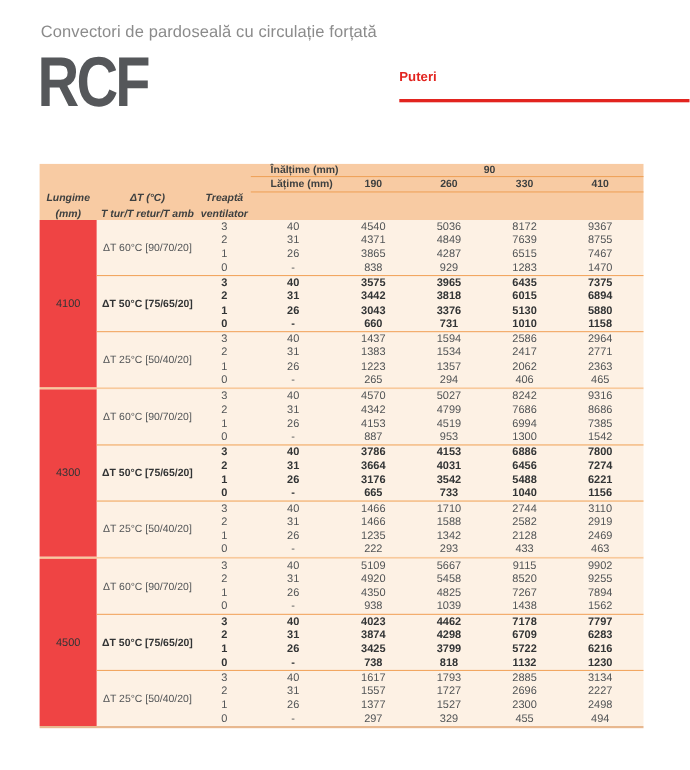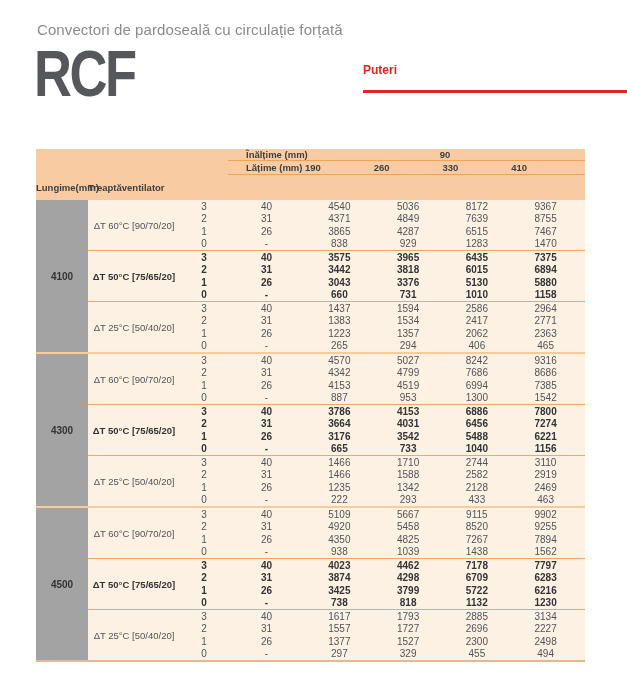--- a/index.html
+++ b/index.html
@@ -21,31 +21,31 @@
   
   .thead { background:#f8cba3; color:#3e4040; font-weight:bold; }
   .hrow { display:flex; }
   .hrow1 { height:12px; }
   .hrow2 { height:14px; }
   .hrow3 { height:25px; }
   .hspacer { width:192px; }
   .hright { flex:1; display:flex; align-items:center; border-bottom:1.5px solid #efa35b; font-size:9.5px; }
   .hlabel { width:77px; padding-left:18px; white-space:nowrap; overflow:visible; }
   .hspan90 { flex:1; text-align:center; }
-  .hval { width:68.75px; text-align:left; }
-  .hrow3 .hcell { display:flex; flex-direction:row; justify-content:flex-start; align-items:center;
-                  text-align:center; font-size:9.5px; line-height:1.18; white-space:nowrap; }
+  .hval { width:68.75px; text-align:center; }
+  .hrow3 .hcell { display:flex; flex-direction:column; justify-content:space-between; align-items:center;
+                  text-align:center; font-size:9.5px; line-height:1.18; white-space:nowrap;font-style:italic; }
   .hc1 { width:52px; } .hc2 { width:92px; } .hc3 { width:48px; } .hc4 { width:77px; }
 
   
   .tbody { border-bottom:2px solid #e8b88f; }
   .group { display:flex; }
   .group + .group { border-top:2px solid #f8ca9c; }
-  .lungime-cell { width:52px; background:#a3a3a3; display:flex; align-items:center; justify-content:center;
-                  font-weight:bold; color:#323435; }
+  .lungime-cell { width:52px; background:#ef4444; display:flex; align-items:center; justify-content:center;
+                  font-weight:normal; color:#323435; }
   .group-right { flex:1; background:#fdf1e4; }
   .subgroup { display:flex; }
   .subgroup + .subgroup { border-top:1.5px solid #f2a761; }
   .dt-cell { width:92px; display:flex; align-items:center; justify-content:center;
              font-size:9.5px; white-space:nowrap; }
   .rows { flex:1; }
   .data-row { display:flex; height:12.5px; align-items:center; }
   .cell { text-align:center; }
   .c-treapta { width:48px; }
   .c-zgomot { width:77px; }
@@ -85,20 +85,24 @@
           <div class="hval">260</div>
           <div class="hval">330</div>
           <div class="hval">410</div>
         </div>
       </div>
       <div class="hrow hrow3">
         <div class="hcell hc1">
           <span>Lungime</span>
           <span>(mm)</span>
         </div>
+        <div class="hcell hc2">
+          <span>ΔT (°C)</span>
+          <span>T tur/T retur/T amb</span>
+        </div>
         <div class="hcell hc3">
           <span>Treaptă</span>
           <span>ventilator</span>
         </div>
       </div>
     </div>
 
     <div class="tbody">
   <div class="group">
     <div class="lungime-cell">4100</div>

